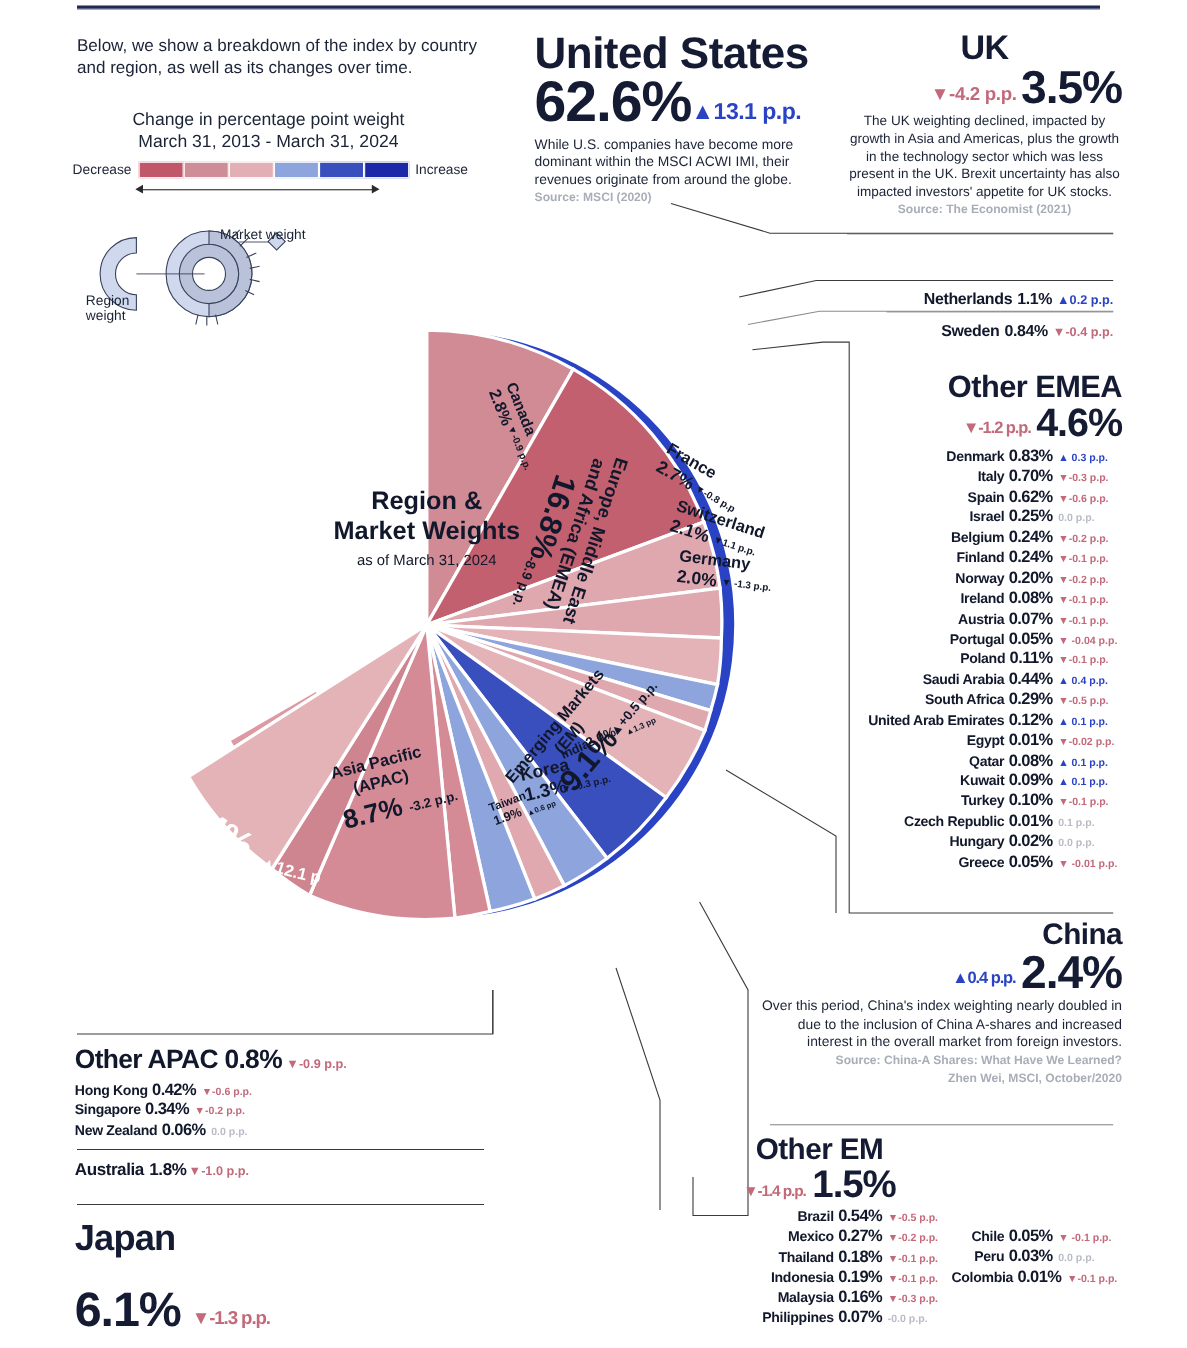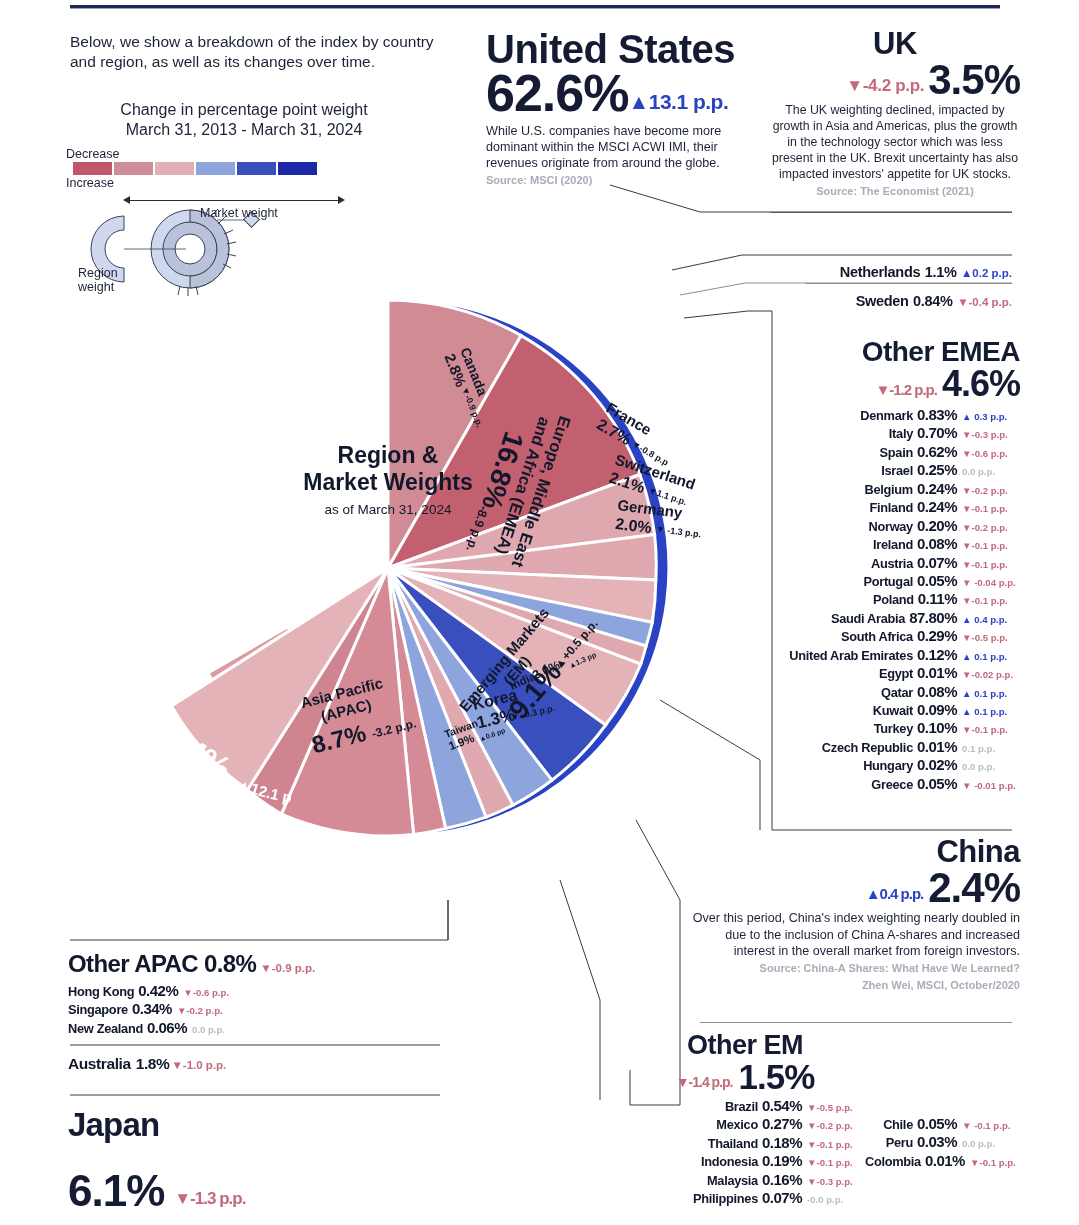--- a/index.html
+++ b/index.html
@@ -13,21 +13,21 @@
              background:#1f2a52; }
   .topline::after{content:"";position:absolute;left:0;top:3px;width:100%;height:1px;background:#9aa3c0;}
 
   
   .intro { position:absolute; left:70px; top:32px; width:380px;
            font-size:15.5px; line-height:1.32; color:#1b2336; }
 
   
   .legend { position:absolute; left:66px; top:100px; width:400px; }
   .legend-title { text-align:center; font-size:16px; line-height:1.28; color:#1b2336; width:300px; margin-left:28px;}
-  .legend-row { display:flex; align-items:flex-start; margin-top:6px;flex-direction:column; }
+  .legend-row { display:flex; align-items:center; margin-top:6px; }
   .legend-lab { font-size:12.5px; color:#1b2336; }
   .swatches { display:flex; margin:0 6px; }
   .sw { width:41px; height:15px; border:1px solid #ffffff; }
   .legend-arrow { position:relative; margin-left:57px; margin-top:5px; width:222px; height:12px; }
   .legend-arrow .bar { position:absolute; left:6px; right:6px; top:5px; height:1px; background:#2b2b2b; }
   .legend-arrow .ah { position:absolute; top:1px; width:0;height:0;
         border-top:4px solid transparent;border-bottom:4px solid transparent;}
   .legend-arrow .ah.l { left:0; border-right:7px solid #2b2b2b; }
   .legend-arrow .ah.r { right:0; border-left:7px solid #2b2b2b; }
 
@@ -81,21 +81,21 @@
   #emea .pct  { font-size:36px; line-height:1; display:flex; align-items:flex-end; justify-content:flex-end;}
   #emea .dlt  { font-size:15px; font-weight:bold; padding-bottom:5px; margin-right:5px;}
   .clist { margin-top:4px; }
   .crow { display:flex; align-items:baseline; justify-content:flex-end; line-height:1.23; }
   .crow .cn { font-size:12.8px; font-weight:bold; letter-spacing:-0.3px; }
   .crow .cv { font-size:15px; font-weight:bold; margin-left:4px; letter-spacing:-0.5px;}
   .crow .cd { font-size:9.6px; font-weight:bold; margin-left:5px; width:58px; text-align:left;}
 
   
   #china { left:690px; top:836px; width:330px; text-align:right; }
-  #china .name { font-size:31px; line-height:1; }
+  #china .name { font-size:27px; line-height:1; }
   #china .pct  { font-size:42px; line-height:0.98; display:flex; align-items:flex-end; justify-content:flex-end;}
   #china .dlt  { font-size:15px; font-weight:bold; padding-bottom:6px; margin-right:5px;}
   #china .body { margin-top:2px; font-size:12.6px; }
   #china .src  { margin-top:3px; }
 
   
   #em { left:620px; top:1032px; width:400px; }
   #em .hd { text-align:center; width:250px; }
   #em .name { font-size:27px; line-height:1; }
   #em .pct  { font-size:35px; line-height:1; display:flex; align-items:flex-end; justify-content:center;}
@@ -411,21 +411,21 @@
         <span class="cv">0.05%</span>
         <span class="cd down">▼ -0.04 p.p.</span>
       </div>
       <div class="crow">
         <span class="cn">Poland</span>
         <span class="cv">0.11%</span>
         <span class="cd down">▼-0.1 p.p.</span>
       </div>
       <div class="crow">
         <span class="cn">Saudi Arabia</span>
-        <span class="cv">87.80%</span>
+        <span class="cv">0.44%</span>
         <span class="cd up">▲ 0.4 p.p.</span>
       </div>
       <div class="crow">
         <span class="cn">South Africa</span>
         <span class="cv">0.29%</span>
         <span class="cd down">▼-0.5 p.p.</span>
       </div>
       <div class="crow">
         <span class="cn">United Arab Emirates</span>
         <span class="cv">0.12%</span>

